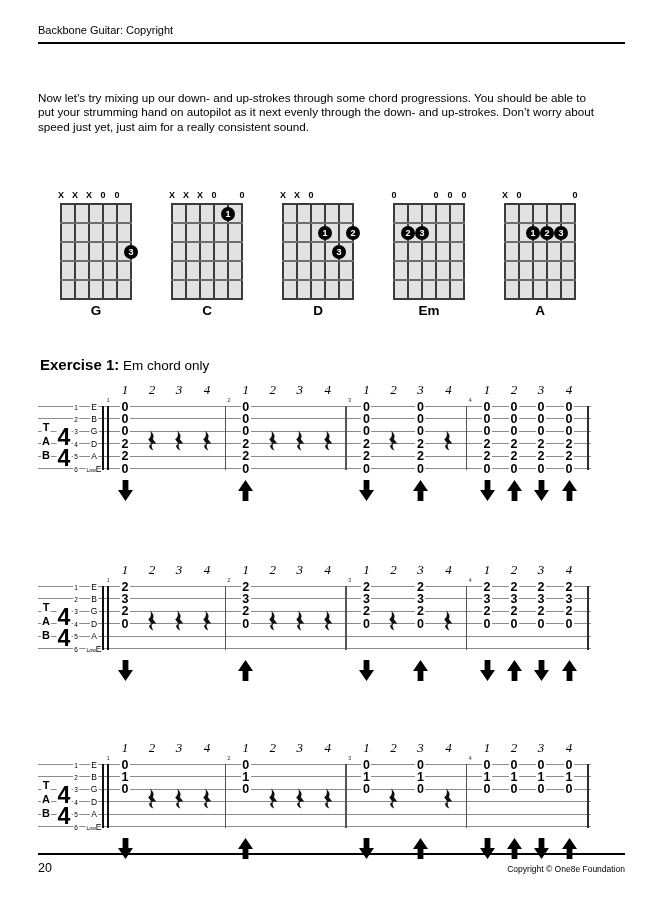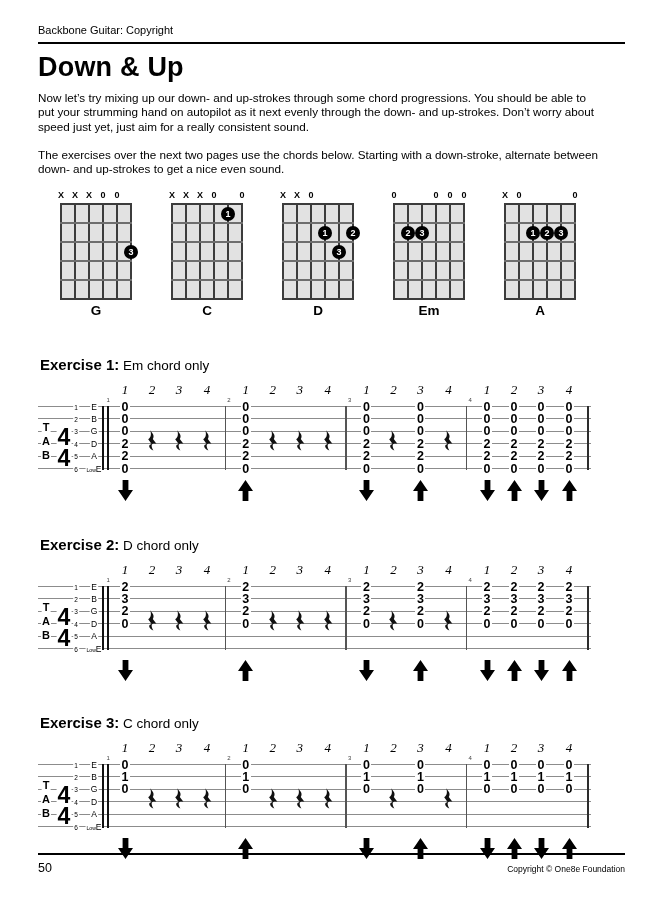--- a/index.html
+++ b/index.html
@@ -50,23 +50,21 @@
   .foot-rule{position:absolute;left:38px;top:853px;width:587px;height:1.6px;background:#000;}
   .page-num{position:absolute;left:38px;top:861px;font-size:12.5px;}
   .copyright{position:absolute;right:38px;top:864px;font-size:8.5px;}
 </style>
 </head>
 <body>
 
 <div class="page">
   <div class="running-head">Backbone Guitar: Copyright</div>
   <div class="head-rule"></div>
-  <h1 class="page-title">Down &amp; Up</h1>
   <p class="body-par" id="par1">Now let’s try mixing up our down- and up-strokes through some chord progressions. You should be able to put your strumming hand on autopilot as it next evenly through the down- and up-strokes. Don’t worry about speed just yet, just aim for a really consistent sound.</p>
-  <p class="body-par" id="par2">The exercises over the next two pages use the chords below. Starting with a down-stroke, alternate between down- and up-strokes to get a nice even sound.</p>
 
   <div class="chord-row" id="chord-row">
       <div class="chord">
         <div class="markers">
           <span class="marker" style="left: -5px;">X</span>
           <span class="marker" style="left: 9px;">X</span>
           <span class="marker" style="left: 23px;">X</span>
           <span class="marker" style="left: 37px;">0</span>
           <span class="marker" style="left: 51px;">0</span>
         </div>
@@ -334,21 +332,20 @@
           <span class="tab-num" style="left: 531.1px; top: 59.7px;">2</span>
           <span class="tab-num" style="left: 531.1px; top: 72.1px;">2</span>
           <span class="tab-num" style="left: 531.1px; top: 84.5px;">0</span>
           <div class="stroke-arrow" style="left: 523.6px; top: 96px;"><svg width="15" height="21" viewBox="0 0 15 21">
               <path d="M7.5,0 L15,11 h-4.6 v10 H4.6 V11 H0 z" fill="#000"></path>
             </svg></div>
           <div class="barline end" style="left: 548.5px; top: 21.5px; height: 64px;"></div>
         </div>
       </div>
       <div class="exercise" style="top: 536px;">
-        <div class="ex-title"><b>Exercise 2:</b> D chord only</div>
         <div class="staff">
           <div class="staff-line" style="top: 22px;"></div>
           <div class="staff-line" style="top: 34.4px;"></div>
           <div class="staff-line" style="top: 46.8px;"></div>
           <div class="staff-line" style="top: 59.2px;"></div>
           <div class="staff-line" style="top: 71.6px;"></div>
           <div class="staff-line" style="top: 84px;"></div>
           <span class="clef-letter" style="left: 8px; top: 43px;">T</span>
           <span class="clef-letter" style="left: 8px; top: 57px;">A</span>
           <span class="clef-letter" style="left: 8px; top: 71px;">B</span>
@@ -468,21 +465,20 @@
           <span class="tab-num" style="left: 531.1px; top: 34.9px;">3</span>
           <span class="tab-num" style="left: 531.1px; top: 47.3px;">2</span>
           <span class="tab-num" style="left: 531.1px; top: 59.7px;">0</span>
           <div class="stroke-arrow" style="left: 523.6px; top: 96px;"><svg width="15" height="21" viewBox="0 0 15 21">
               <path d="M7.5,0 L15,11 h-4.6 v10 H4.6 V11 H0 z" fill="#000"></path>
             </svg></div>
           <div class="barline end" style="left: 548.5px; top: 21.5px; height: 64px;"></div>
         </div>
       </div>
       <div class="exercise" style="top: 714px;">
-        <div class="ex-title"><b>Exercise 3:</b> C chord only</div>
         <div class="staff">
           <div class="staff-line" style="top: 22px;"></div>
           <div class="staff-line" style="top: 34.4px;"></div>
           <div class="staff-line" style="top: 46.8px;"></div>
           <div class="staff-line" style="top: 59.2px;"></div>
           <div class="staff-line" style="top: 71.6px;"></div>
           <div class="staff-line" style="top: 84px;"></div>
           <span class="clef-letter" style="left: 8px; top: 43px;">T</span>
           <span class="clef-letter" style="left: 8px; top: 57px;">A</span>
           <span class="clef-letter" style="left: 8px; top: 71px;">B</span>
@@ -596,15 +592,15 @@
           <span class="tab-num" style="left: 531.1px; top: 47.3px;">0</span>
           <div class="stroke-arrow" style="left: 523.6px; top: 96px;"><svg width="15" height="21" viewBox="0 0 15 21">
               <path d="M7.5,0 L15,11 h-4.6 v10 H4.6 V11 H0 z" fill="#000"></path>
             </svg></div>
           <div class="barline end" style="left: 548.5px; top: 21.5px; height: 64px;"></div>
         </div>
       </div>
     </div>
 
   <div class="foot-rule"></div>
-  <div class="page-num">50</div>
+  <div class="page-num">20</div>
   <div class="copyright">Copyright © One8e Foundation</div>
 </div>
 
 </body></html>

